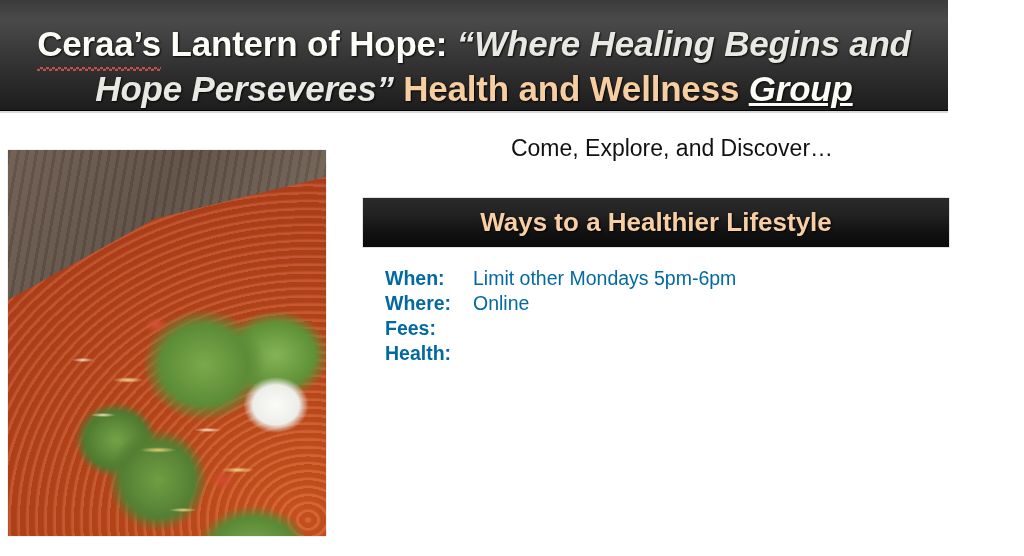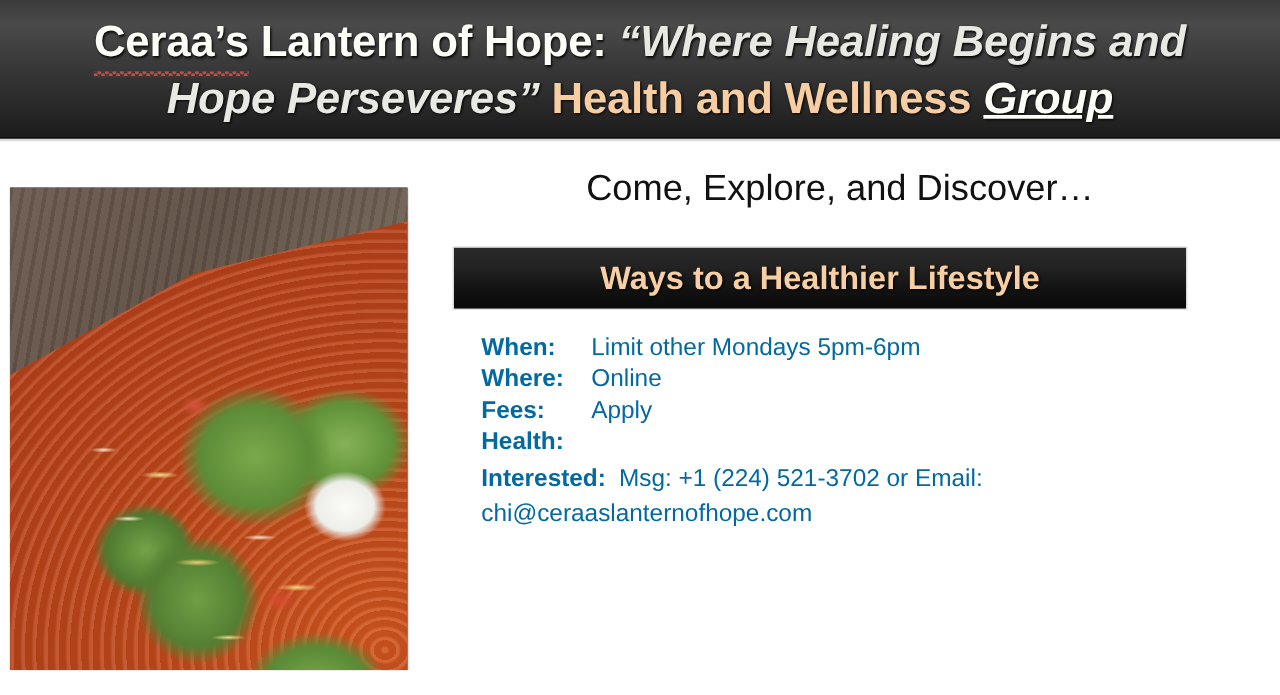--- a/index.html
+++ b/index.html
@@ -13,33 +13,33 @@
     overflow: hidden;
     font-family: "Liberation Sans", sans-serif;
     position: relative;
   }
 
   
   .header-banner {
     position: absolute;
     left: 0;
     top: 0;
-    width: 1024px;
+    width: 948px;
     height: 113px;
     background: linear-gradient(to bottom,
         #3b3b3b 0%,
         #4a4a4a 18%,
         #3a3a3a 45%,
         #2b2b2b 72%,
         #1c1c1c 100%);
     box-shadow: inset 0 -1px 0 #000;
     display: flex;
     flex-direction: column;
     align-items: center;
-    justify-content: center;
+    justify-content: flex-end;
     box-sizing: border-box;
     border-bottom: 2px solid #d9d9d9;
   }
   .header-line {
     white-space: nowrap;
     font-size: 35px;
     line-height: 45px;
     letter-spacing: -0.2px;
     text-shadow: 1px 1px 2px rgba(0,0,0,0.85), 0 0 1px rgba(0,0,0,0.6);
   }
@@ -81,21 +81,21 @@
     background-repeat: repeat-x;
   }
 
   
   .subtitle {
     position: absolute;
     left: 378px;
     top: 135px;
     width: 588px;
     text-align: center;
-    font-size: 29px;
+    font-size: 23px;
     color: #111111;
     white-space: nowrap;
   }
 
   
   .photo-frame {
     position: absolute;
     left: 8px;
     top: 150px;
     width: 318px;
@@ -252,26 +252,20 @@
   </div>
 
 
   <div class="detail-row">
     <span class="detail-label">Where:</span>
     <span class="detail-value">Online</span>
   </div>
 
   <div class="detail-row">
     <span class="detail-label">Fees:</span>
-    <span class="detail-value">Apply</span>
   </div>
 
   <div class="detail-row">
     <span class="detail-label">Health:</span>
   </div>
 
-  <div class="detail-row interested">
-    <span class="detail-label">Interested:</span>
-    <span class="detail-value">Msg: +1 (224) 521-3702 or Email:</span>
-    <span class="detail-email">chi@ceraaslanternofhope.com</span>
-  </div>
 
 </div>
 
 </body></html>

